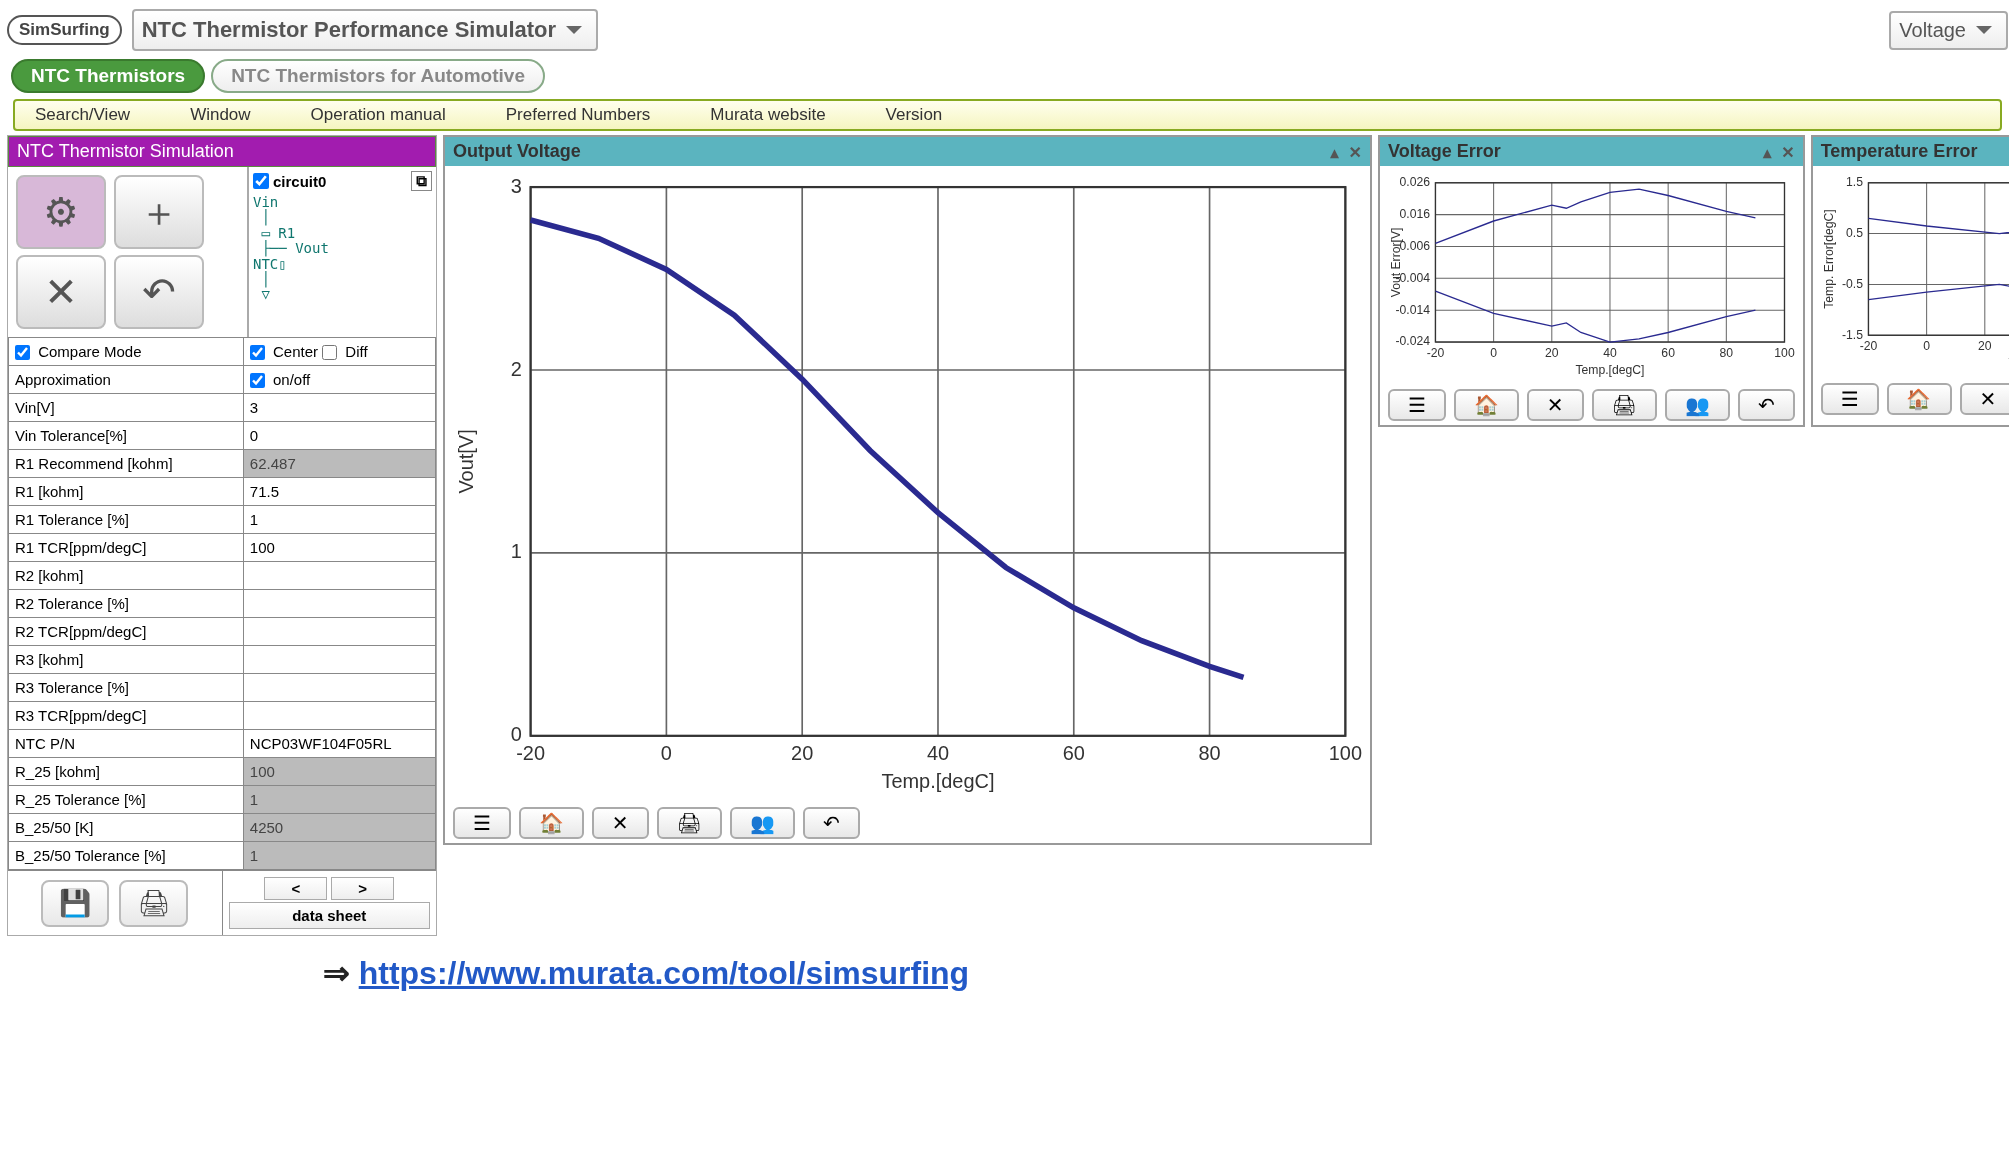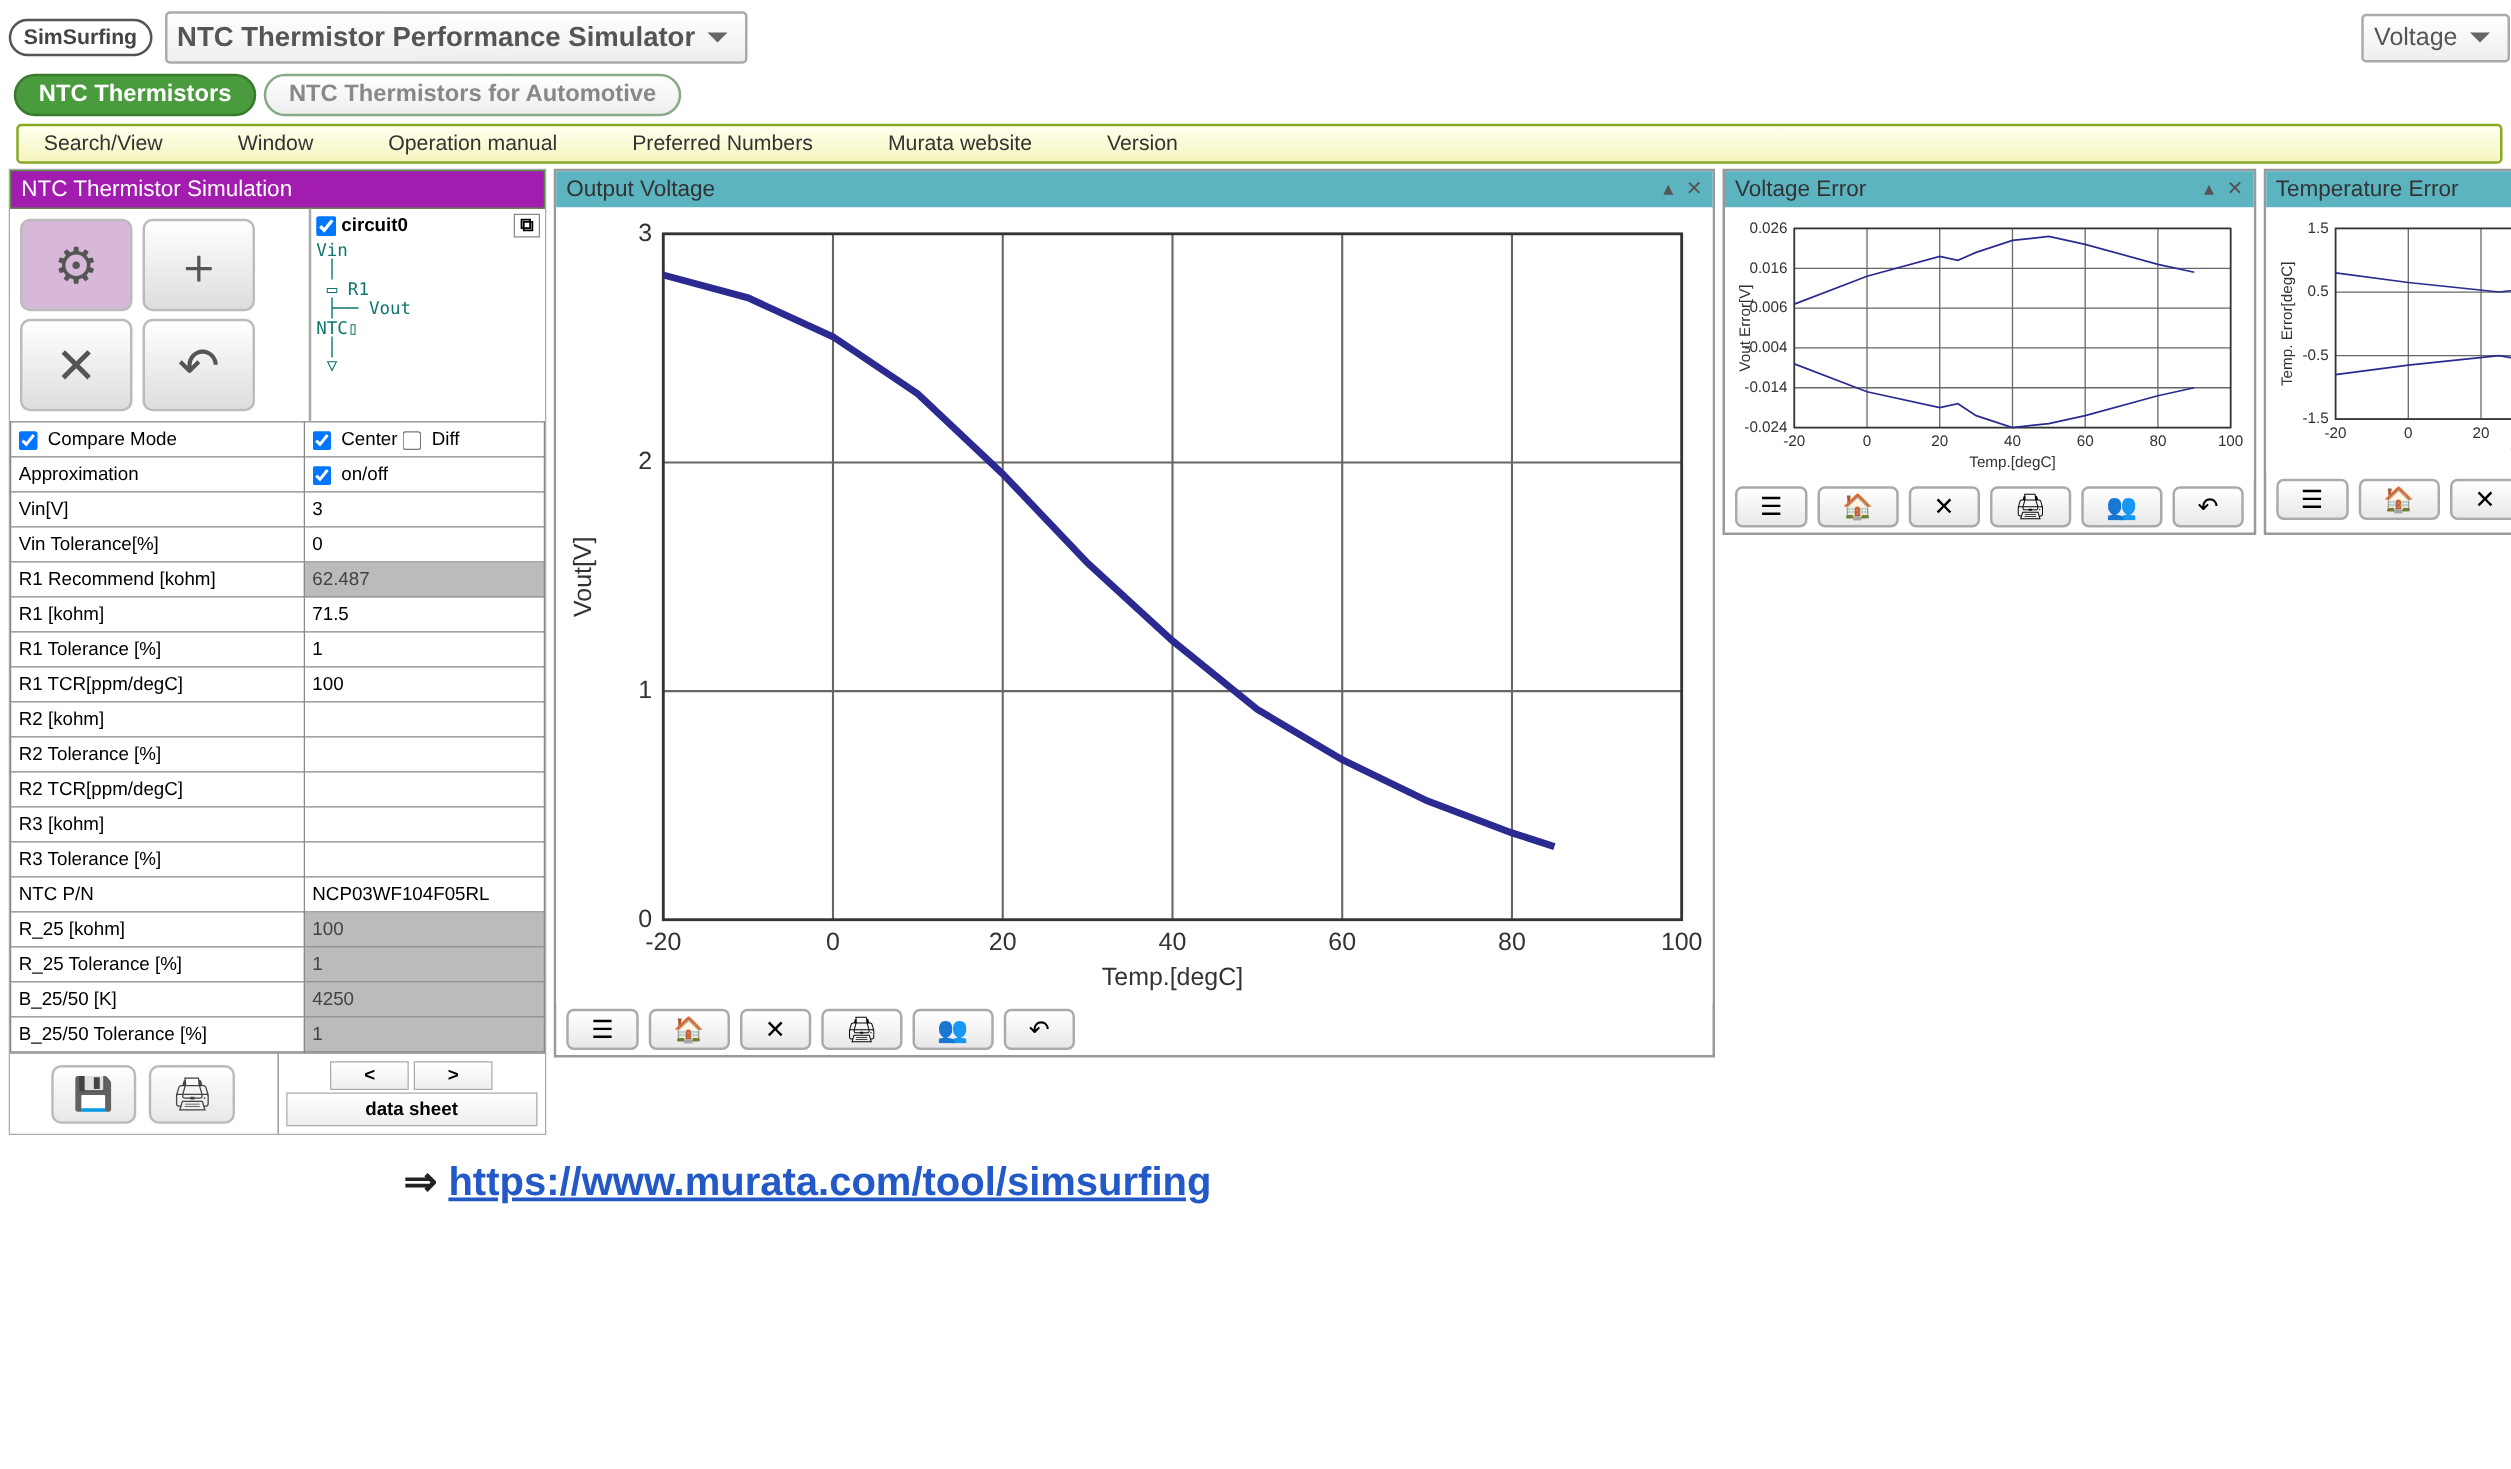--- a/index.html
+++ b/index.html
@@ -47,21 +47,21 @@
   .bottombar .bcell:first-child { border-right:1px solid #888;}
   .roundbtn { border:2px solid #bbb; border-radius:8px; padding:6px 16px; background:linear-gradient(#fff,#e8e8e8); font-size:26px; color:#444; cursor:pointer;}
   .dsarea { display:flex; flex-direction:column; align-items:center; gap:2px; width:100%;}
   .dsnav { display:flex; gap:4px;}
   .dsbtn{ border:1px solid #aaa; padding:2px 26px; background:linear-gradient(#fff,#eee); font-weight:bold; cursor:pointer;}
   .dslabel { border:1px solid #aaa; padding:4px 30px; font-weight:bold; background:linear-gradient(#fff,#eee); width:100%; text-align:center;}
   
   .midcol { flex:1; display:flex; flex-direction:column; gap:6px;}
   .rightcol { width:630px; display:flex; flex-direction:row; gap:6px;}
   .panel { border:2px solid #999; }
-  .panelhead { background:#5bb4bf; padding:4px 8px; display:flex; align-items:flex-start; font-weight:normal; font-size:18px; color:#333;}
+  .panelhead { background:#5bb4bf; padding:4px 8px; display:flex; align-items:flex-end; font-weight:bold; font-size:18px; color:#333;}
   .panelhead .spacer{flex:1;}
   .panelhead .wc { cursor:pointer; margin-left:10px; color:#555; font-size:16px;}
   .panelbody { padding:10px 8px 6px 8px; background:#fff; }
   svg.chart { width:100%; display:block; }
   .axislabel { font-size:18px; fill:#333;}
   .grid line { stroke:#666; stroke-width:1.5;}
   .databand { fill:none; stroke:#2a2a90; stroke-width:5;}
   .dataline { fill:none; stroke:#2a2a90; stroke-width:2;}
   
   .charttb { display:flex; gap:8px; padding:4px 8px 4px 8px; }
@@ -182,20 +182,24 @@
             <tr>
               <td> R2 TCR[ppm/degC]</td>
               <td></td>
             </tr>
             <tr>
               <td> R3 [kohm]</td>
               <td></td>
             </tr>
             <tr>
               <td> R3 Tolerance [%]</td>
+              <td></td>
+            </tr>
+            <tr>
+              <td> R3 TCR[ppm/degC]</td>
               <td></td>
             </tr>
             <tr>
               <td> NTC P/N</td>
               <td>NCP03WF104F05RL</td>
             </tr>
             <tr>
               <td> R_25 [kohm]</td>
               <td class="greyval">100</td>
             </tr>

